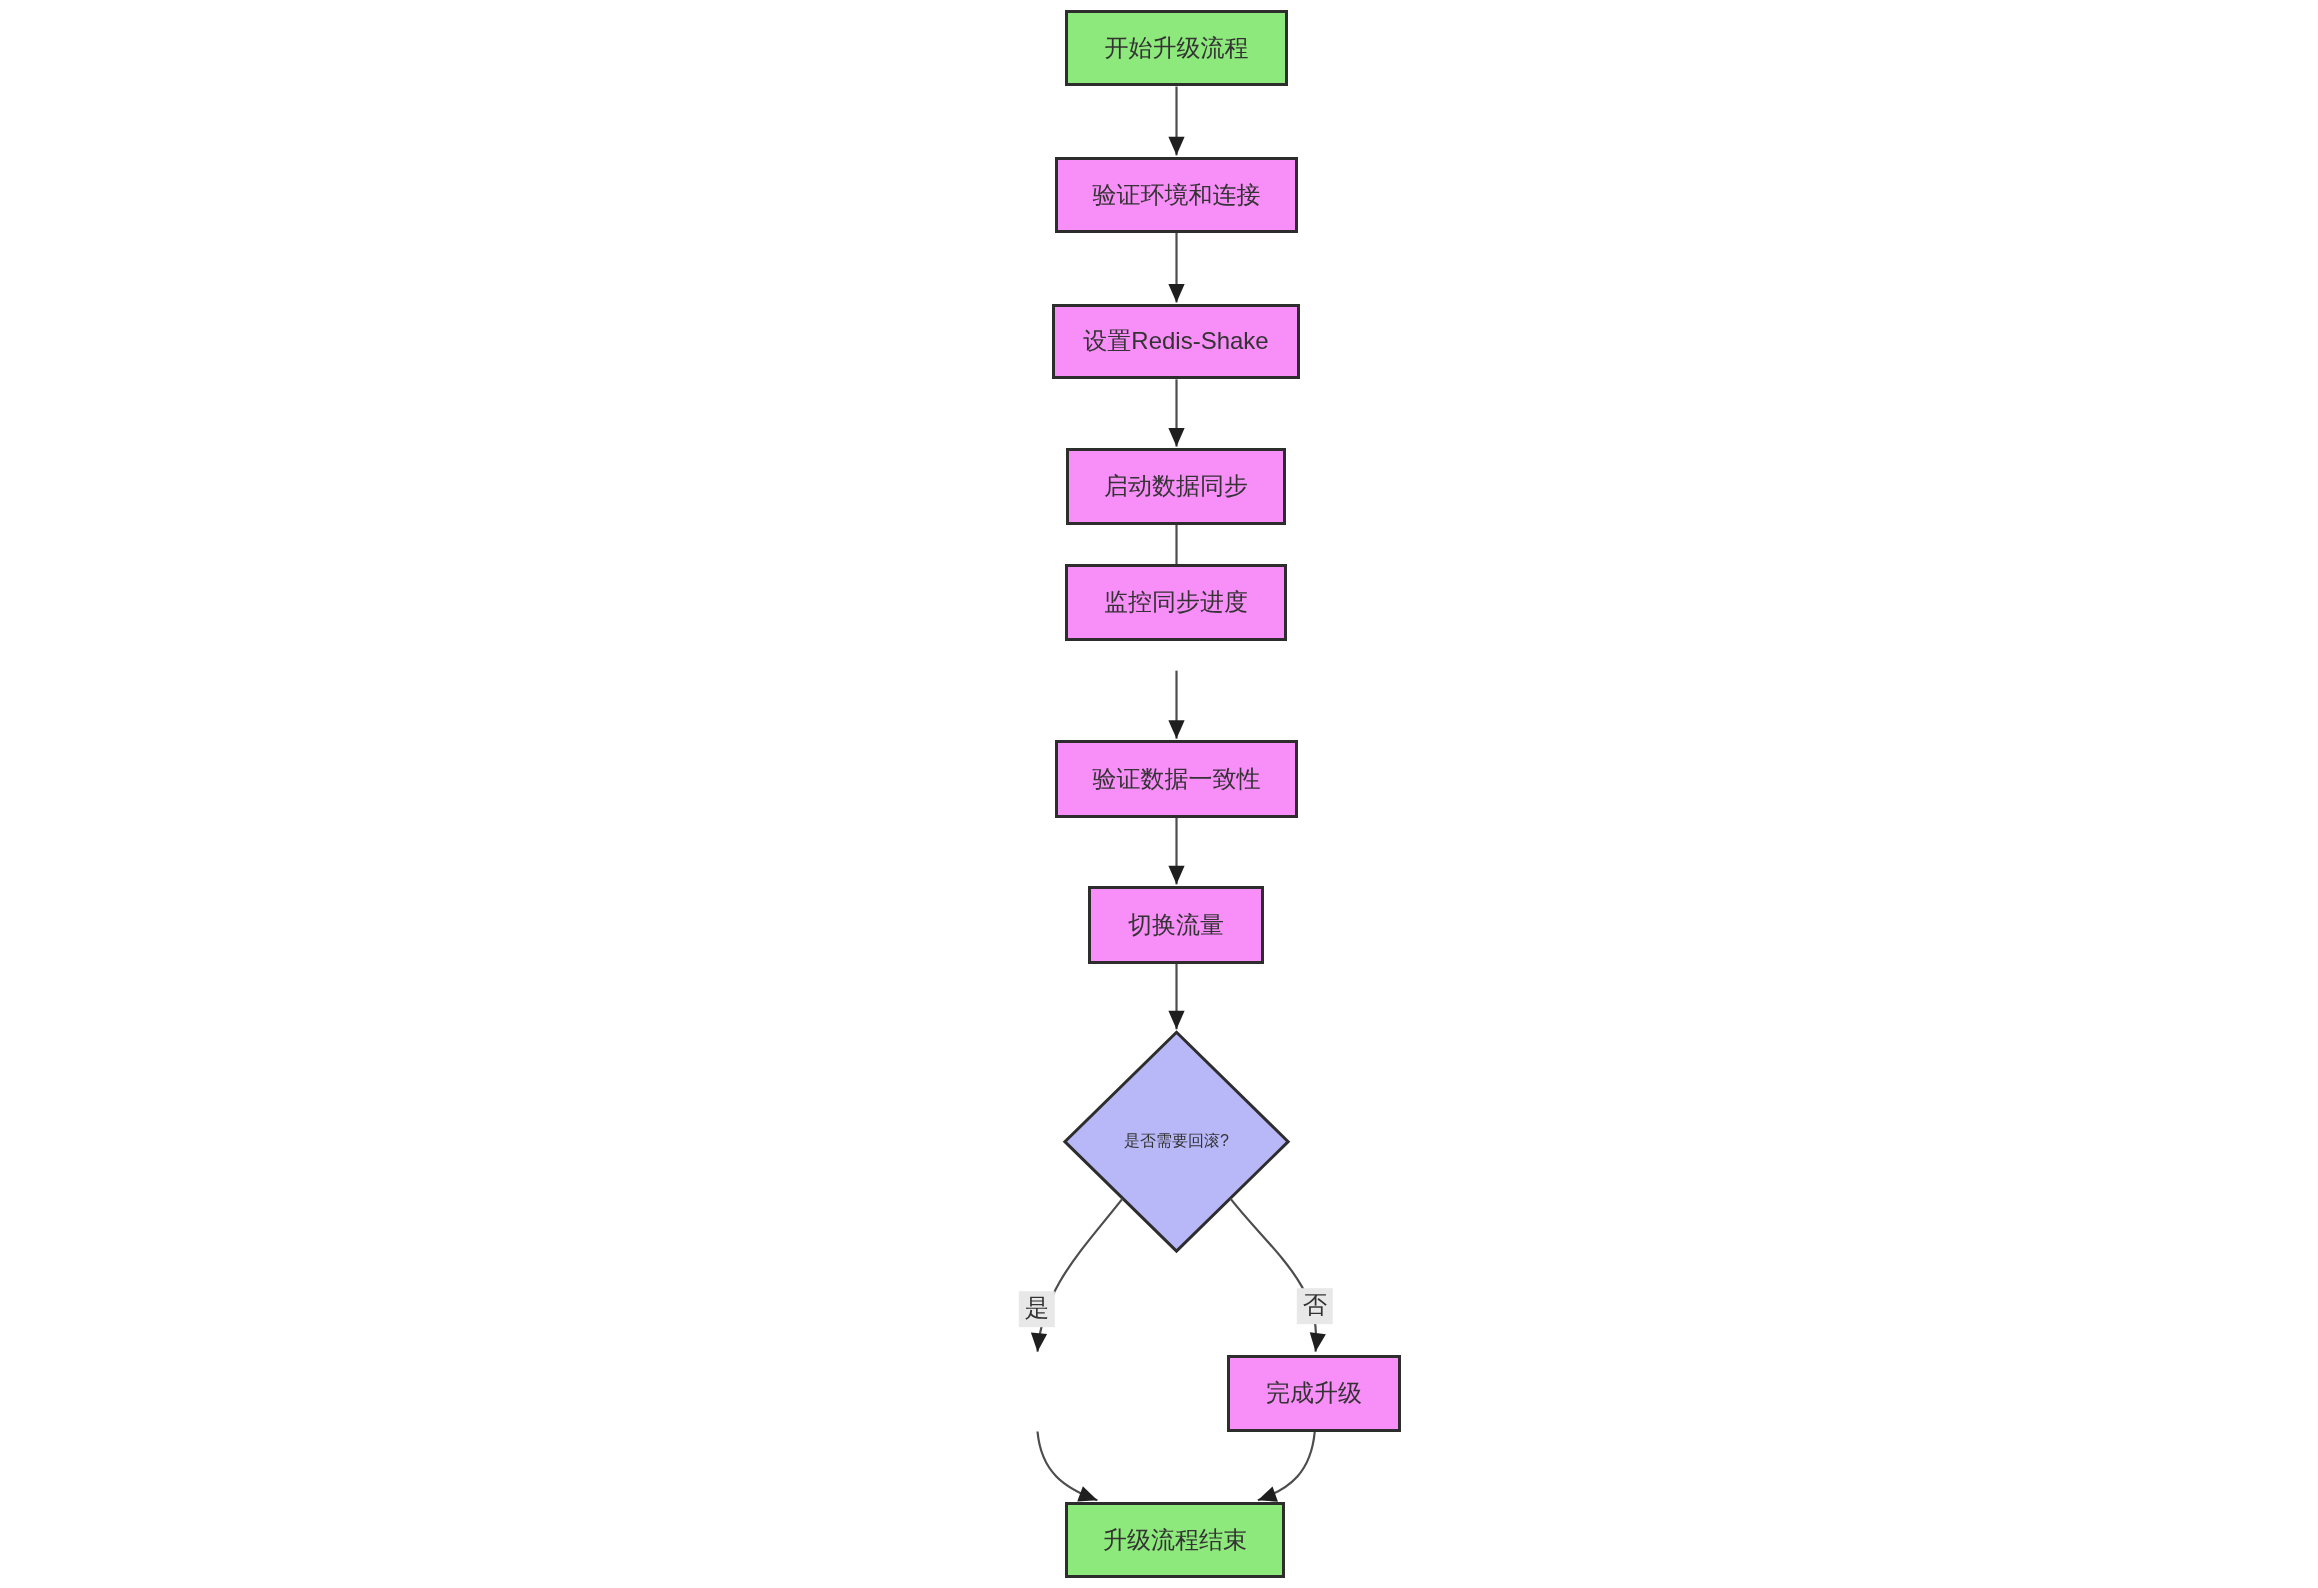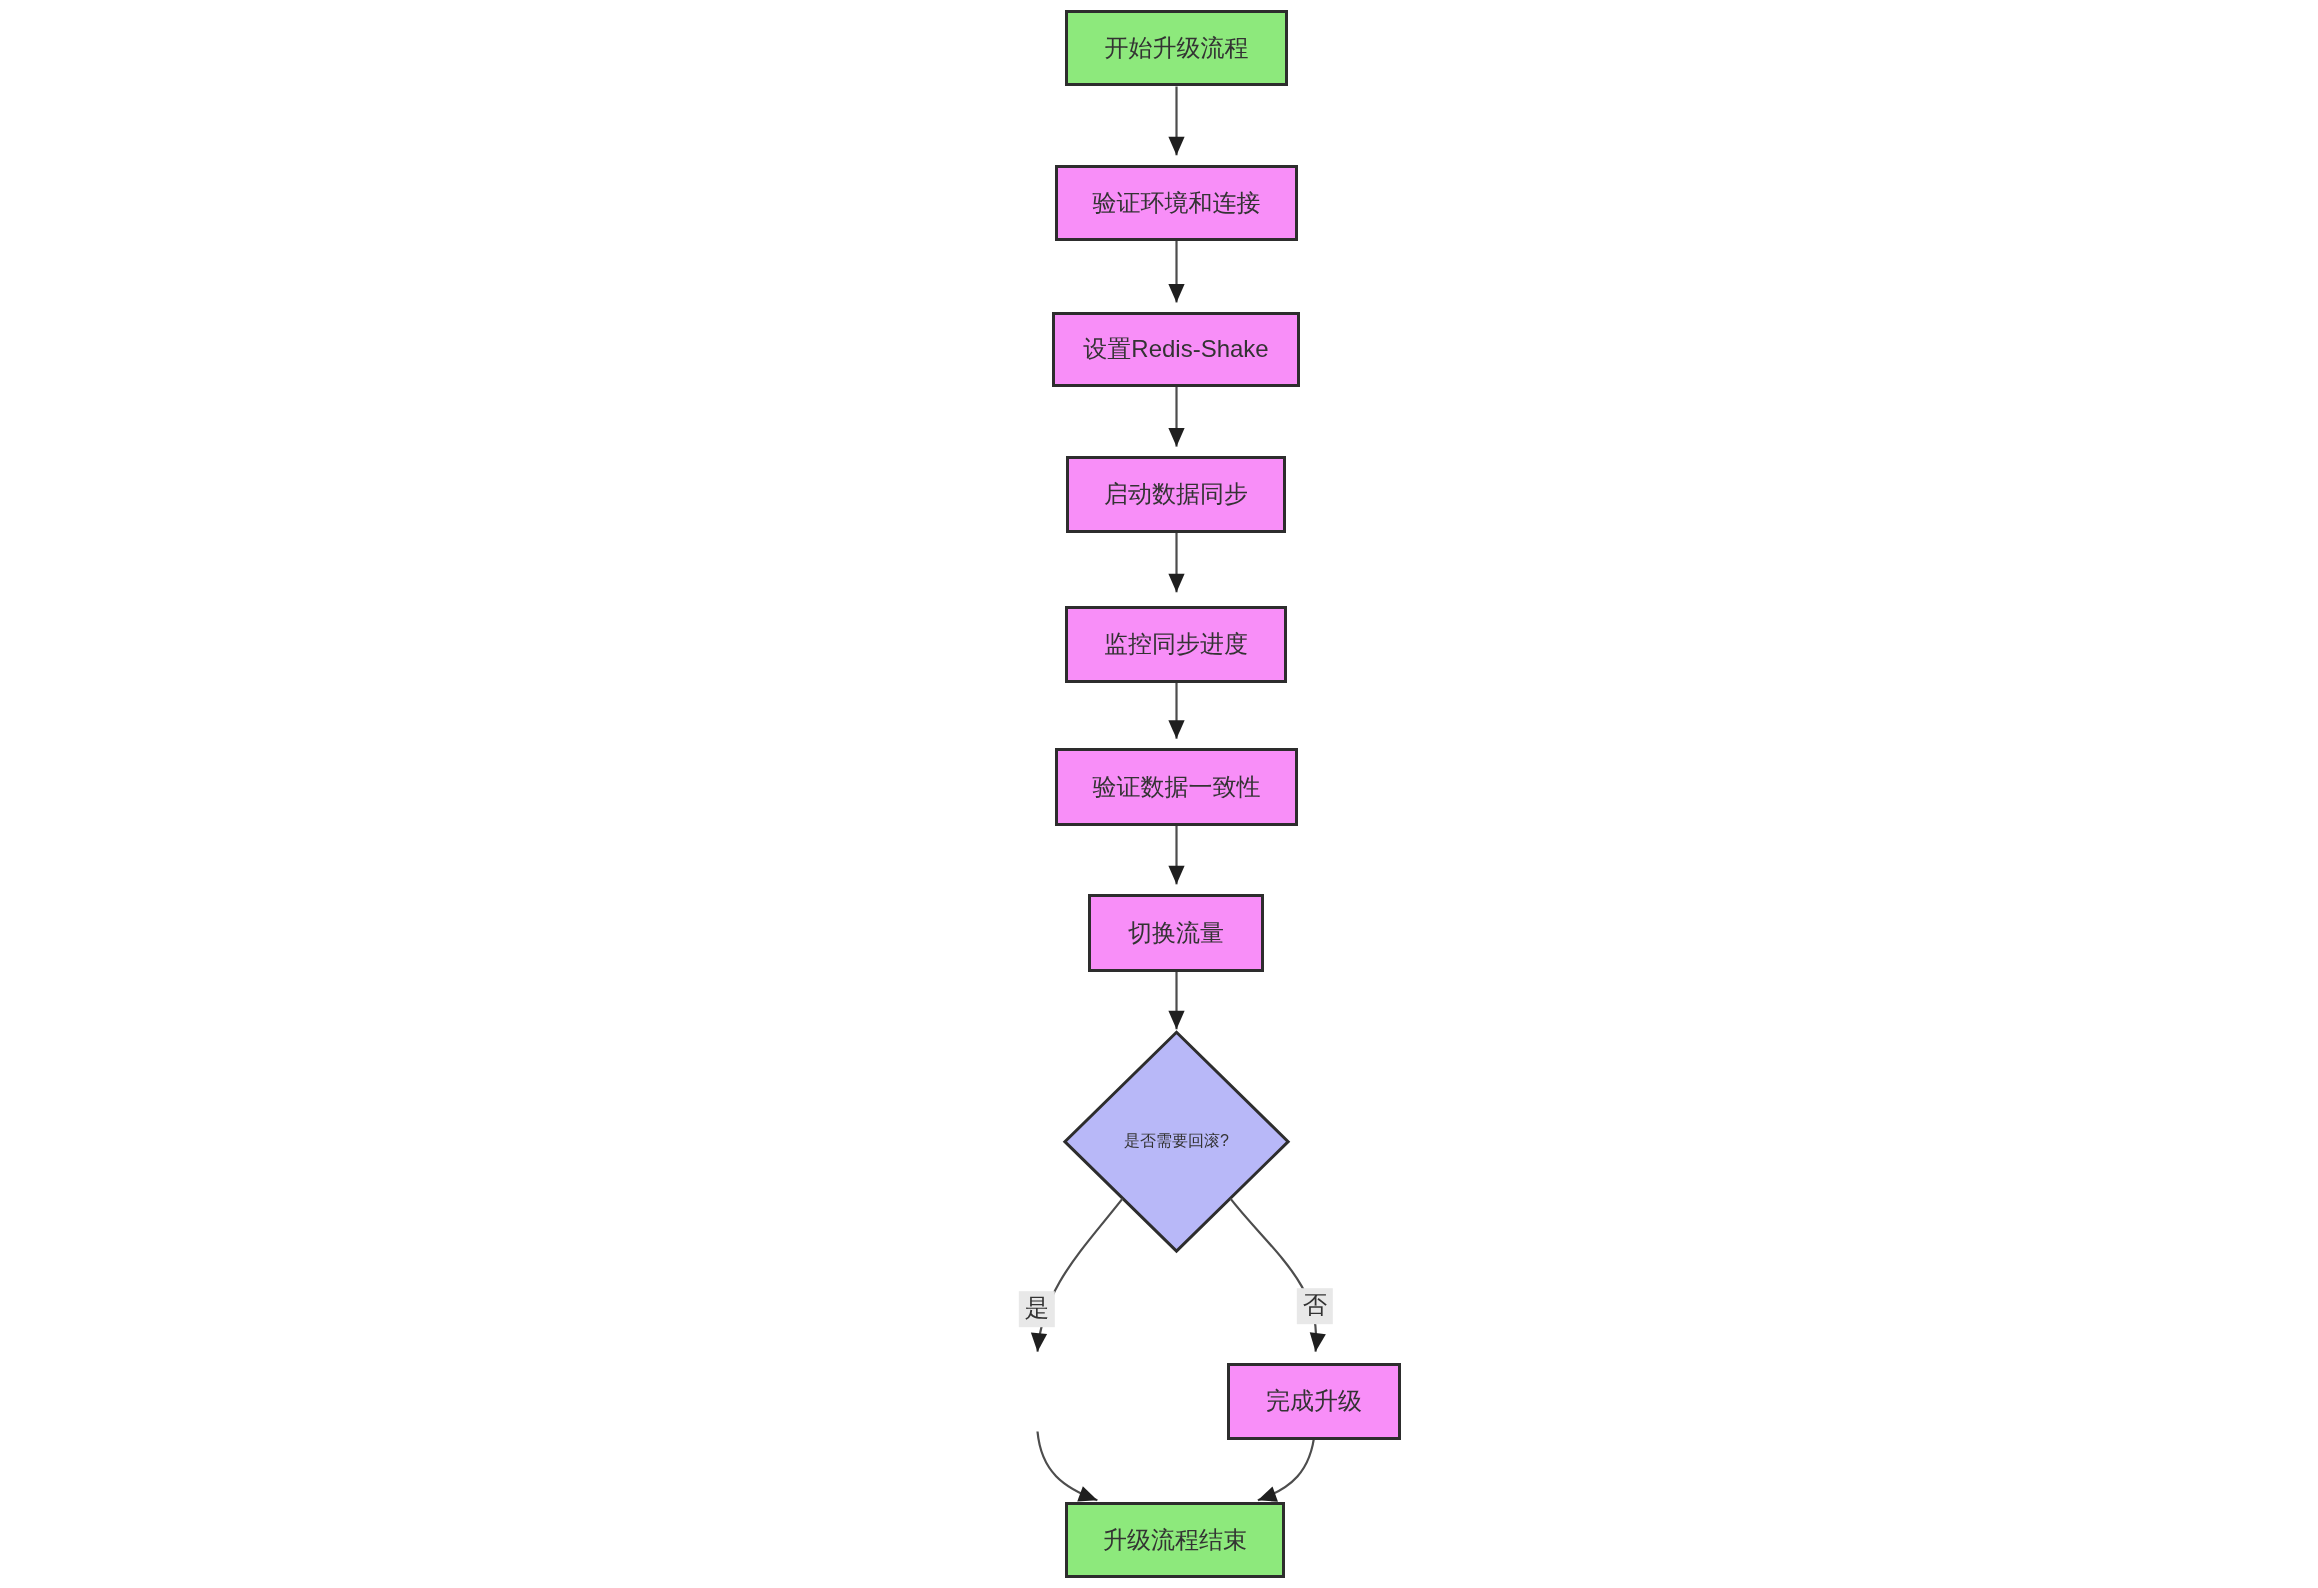--- a/index.html
+++ b/index.html
@@ -29,21 +29,21 @@
     display:flex;align-items:center;justify-content:center;
     box-sizing:border-box;
     border:3px solid var(--node-stroke);
     color:var(--text-color);
     font-size:24px;
     line-height:1.2;
     text-align:center;
     white-space:nowrap;
   }
   .node.terminal{background:var(--terminal-fill);}
-  .node.process{background:var(--process-fill);margin-top:8px;}
+  .node.process{background:var(--process-fill);}
   .decision-label{
     position:absolute;
     display:flex;align-items:center;justify-content:center;
     background:transparent;border:none;
     color:var(--text-color);
     font-size:16px;white-space:nowrap;
   }
   .edge-label{
     position:absolute;
     transform:translate(-50%,-50%);
@@ -83,21 +83,21 @@
   </svg>
 
   <div class="node terminal" style="left:1065px;top:10.4px;width:223px;height:76px;">开始升级流程</div>
 
   <div class="node process" style="left:1055px;top:157px;width:243px;height:76px;">验证环境和连接</div>
 
   <div class="node process" style="left:1066px;top:448px;width:220px;height:77px;">启动数据同步</div>
 
   <div class="node process" style="left:1052px;top:304px;width:248px;height:75px;">设置Redis-Shake</div>
 
-  <div class="node process" style="left:1065px;top:598px;width:222px;height:77px;">监控同步进度</div>
+  <div class="node process" style="left:1065px;top:564px;width:222px;height:77px;">监控同步进度</div>
 
   <div class="node process" style="left:1055px;top:740px;width:243px;height:78px;">验证数据一致性</div>
 
   <div class="node process" style="left:1088px;top:886px;width:176px;height:78px;">切换流量</div>
 
   <div class="decision-label" style="left:1058px;top:1119px;width:237px;height:44px;">是否需要回滚?</div>
 
 
   <div class="node process" style="left:1227px;top:1355px;width:174px;height:77px;">完成升级</div>
 

